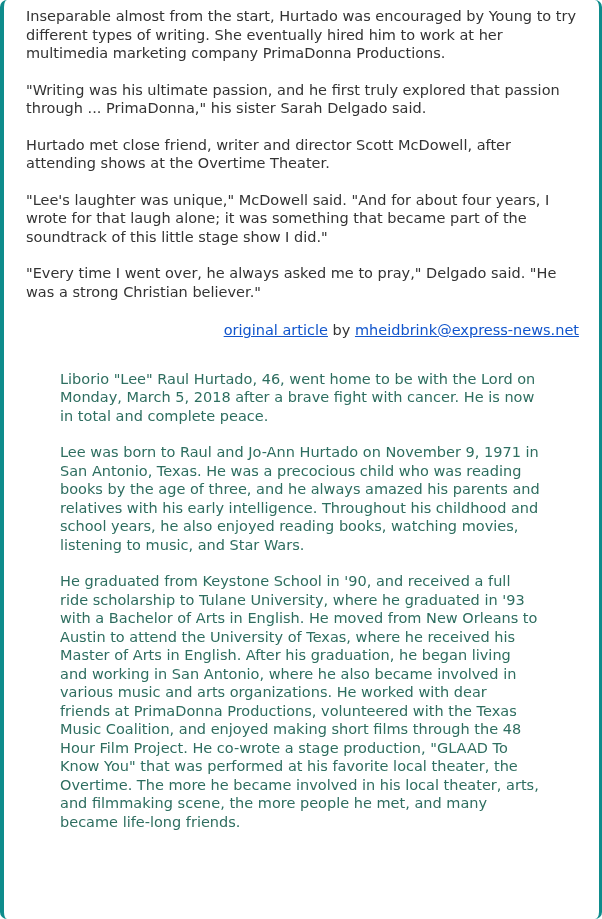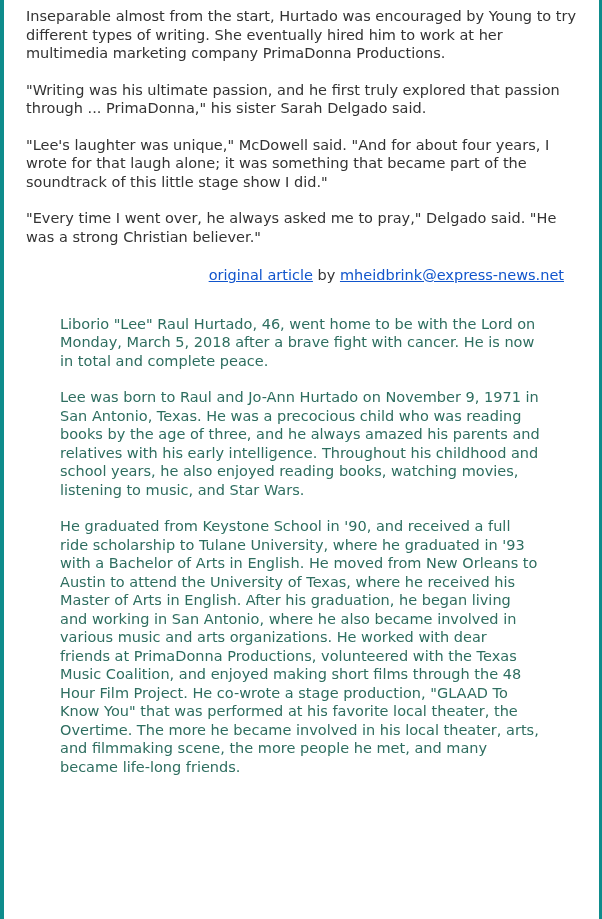--- a/index.html
+++ b/index.html
@@ -17,32 +17,33 @@
     font-family: "DejaVu Sans", "Liberation Sans", sans-serif;
   }
   .frame {
     box-sizing: border-box;
     width: 602px;
     height: 919px;
     border-left: 4px solid var(--accent);
     border-right: 3px solid var(--accent);
     padding: 7px 20px 0 22px;
     overflow: hidden;
+    border-radius: 7px;
   }
   .top-section {
     color: var(--top-text);
     font-size: 14.5px;
     line-height: 18.5px;
   }
   .top-section p.para {
     margin: 18px 0;
   }
   .top-section p.para:first-child { margin-top: 0; }
   .attribution {
-    margin: 20px 15px 0 0;
+    margin: 20px 0 0 0;
     text-align: right;
     font-size: 14.5px;
     line-height: 18.5px;
     color: var(--top-text);
   }
   .link {
     color: var(--link);
     text-decoration: underline;
     cursor: pointer;
   }
@@ -58,20 +59,21 @@
   .quote-section p.para:first-child { margin-top: 0; }
 </style>
 </head>
 <body>
 
 <div class="frame">
 
   <div class="top-section">
     <p class="para">Inseparable almost from the start, Hurtado was encouraged by Young to try different types of writing. She eventually hired him to work at her multimedia marketing company PrimaDonna Productions.</p>
     <p class="para">"Writing was his ultimate passion, and he first truly explored that passion through ... PrimaDonna," his sister Sarah Delgado said.</p>
+    <p class="para">Hurtado met close friend, writer and director Scott McDowell, after attending shows at the Overtime Theater.</p>
     <p class="para">"Lee's laughter was unique," McDowell said. "And for about four years, I wrote for that laugh alone; it was something that became part of the soundtrack of this little stage show I did."</p>
     <p class="para">"Every time I went over, he always asked me to pray," Delgado said. "He was a strong Christian believer."</p>
 
     <p class="attribution"><a href="#" class="link">original article</a><span> by </span><a href="#" class="link">mheidbrink@express-news.net</a></p>
   </div>
 
   <div class="quote-section">
     <p class="para">Liborio "Lee" Raul Hurtado, 46, went home to be with the Lord on Monday, March 5, 2018 after a brave fight with cancer. He is now in total and complete peace.</p>
     <p class="para">Lee was born to Raul and Jo-Ann Hurtado on November 9, 1971 in San Antonio, Texas. He was a precocious child who was reading books by the age of three, and he always amazed his parents and relatives with his early intelligence. Throughout his childhood and school years, he also enjoyed reading books, watching movies, listening to music, and Star Wars.</p>
     <p class="para">He graduated from Keystone School in '90, and received a full ride scholarship to Tulane University, where he graduated in '93 with a Bachelor of Arts in English. He moved from New Orleans to Austin to attend the University of Texas, where he received his Master of Arts in English. After his graduation, he began living and working in San Antonio, where he also became involved in various music and arts organizations. He worked with dear friends at PrimaDonna Productions, volunteered with the Texas Music Coalition, and enjoyed making short films through the 48 Hour Film Project. He co-wrote a stage production, "GLAAD To Know You" that was performed at his favorite local theater, the Overtime. The more he became involved in his local theater, arts, and filmmaking scene, the more people he met, and many became life-long friends.</p>

